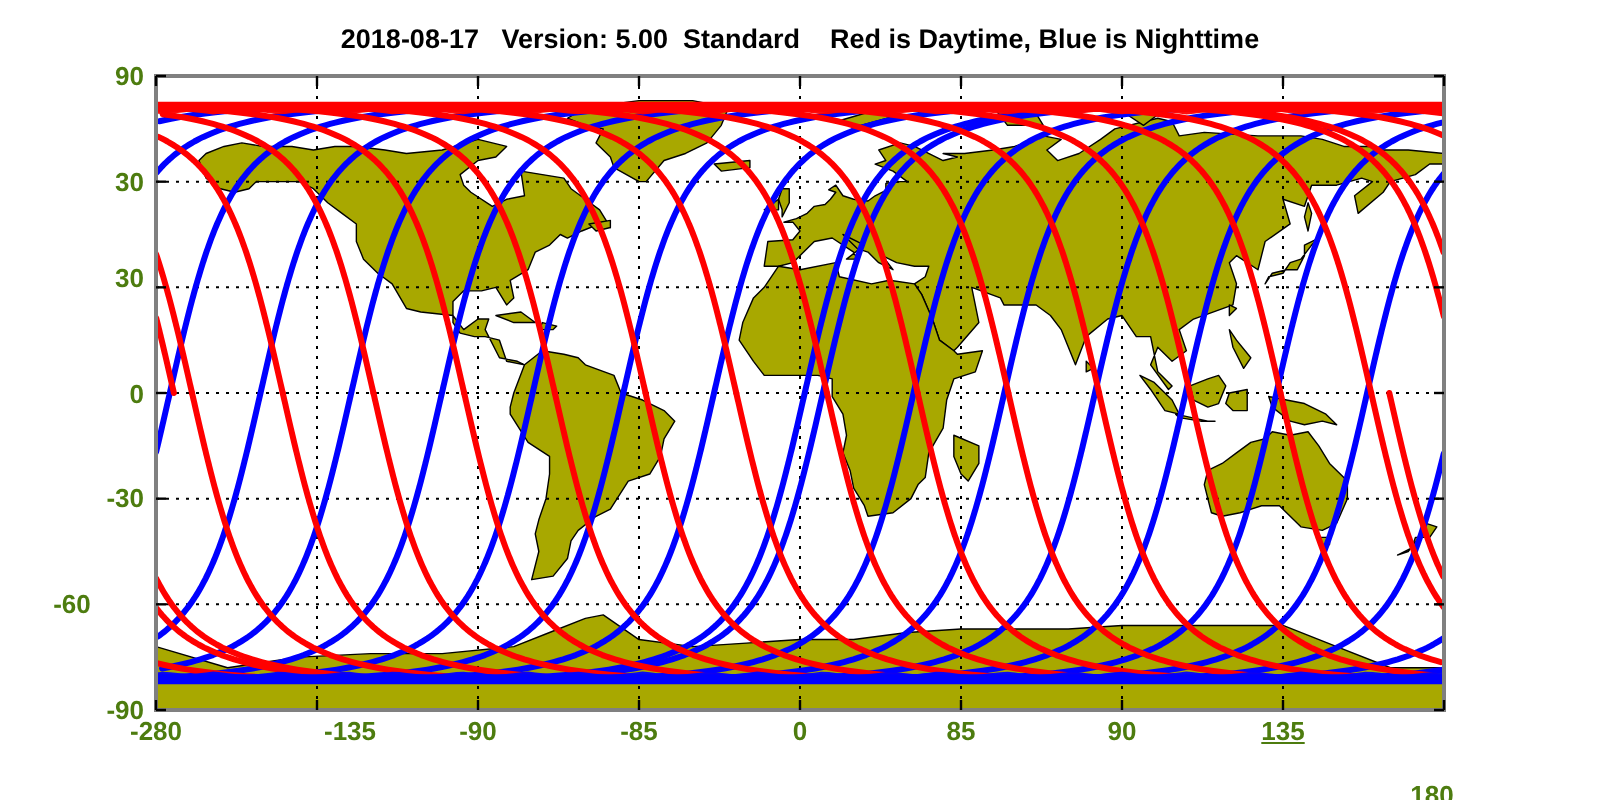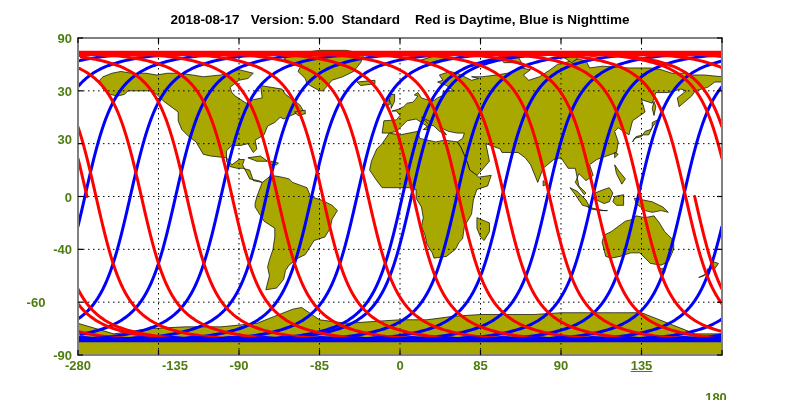--- a/index.html
+++ b/index.html
@@ -220,21 +220,21 @@
         <line x1="722" y1="350" x2="722" y2="355" stroke="#000" stroke-width="1.2"></line>
         <line x1="722" y1="38" x2="722" y2="43" stroke="#000" stroke-width="1.2"></line>
       </g>
   </svg>
 
   <div id="ytick-labels">
       <div class="tick-label ytick-label" style="left: 28px; width: 44px; top: 38px;">90</div>
       <div class="tick-label ytick-label" style="left: 28px; width: 44px; top: 90.8333px;">30</div>
       <div class="tick-label ytick-label" style="left: 28px; width: 44px; top: 139px;">30</div>
       <div class="tick-label ytick-label" style="left: 28px; width: 44px; top: 196.5px;">0</div>
-      <div class="tick-label ytick-label" style="left: 28px; width: 44px; top: 249.333px;">-40</div>
+      <div class="tick-label ytick-label" style="left: 28px; width: 44px; top: 249.333px;">-30</div>
       <div class="tick-label ytick-label" style="left: 14px; width: 44px; top: 302.167px; text-align: center;">-60</div>
       <div class="tick-label ytick-label" style="left: 28px; width: 44px; top: 355px;">-90</div>
     </div>
   <div id="xtick-labels">
       <div class="tick-label xtick-label" style="left: 78px; top: 358px;">-280</div>
       <div class="tick-label xtick-label" style="left: 175px; top: 358px;">-135</div>
       <div class="tick-label xtick-label" style="left: 239px; top: 358px;">-90</div>
       <div class="tick-label xtick-label" style="left: 319.5px; top: 358px;">-85</div>
       <div class="tick-label xtick-label" style="left: 400px; top: 358px;">0</div>
       <div class="tick-label xtick-label" style="left: 480.5px; top: 358px;">85</div>

